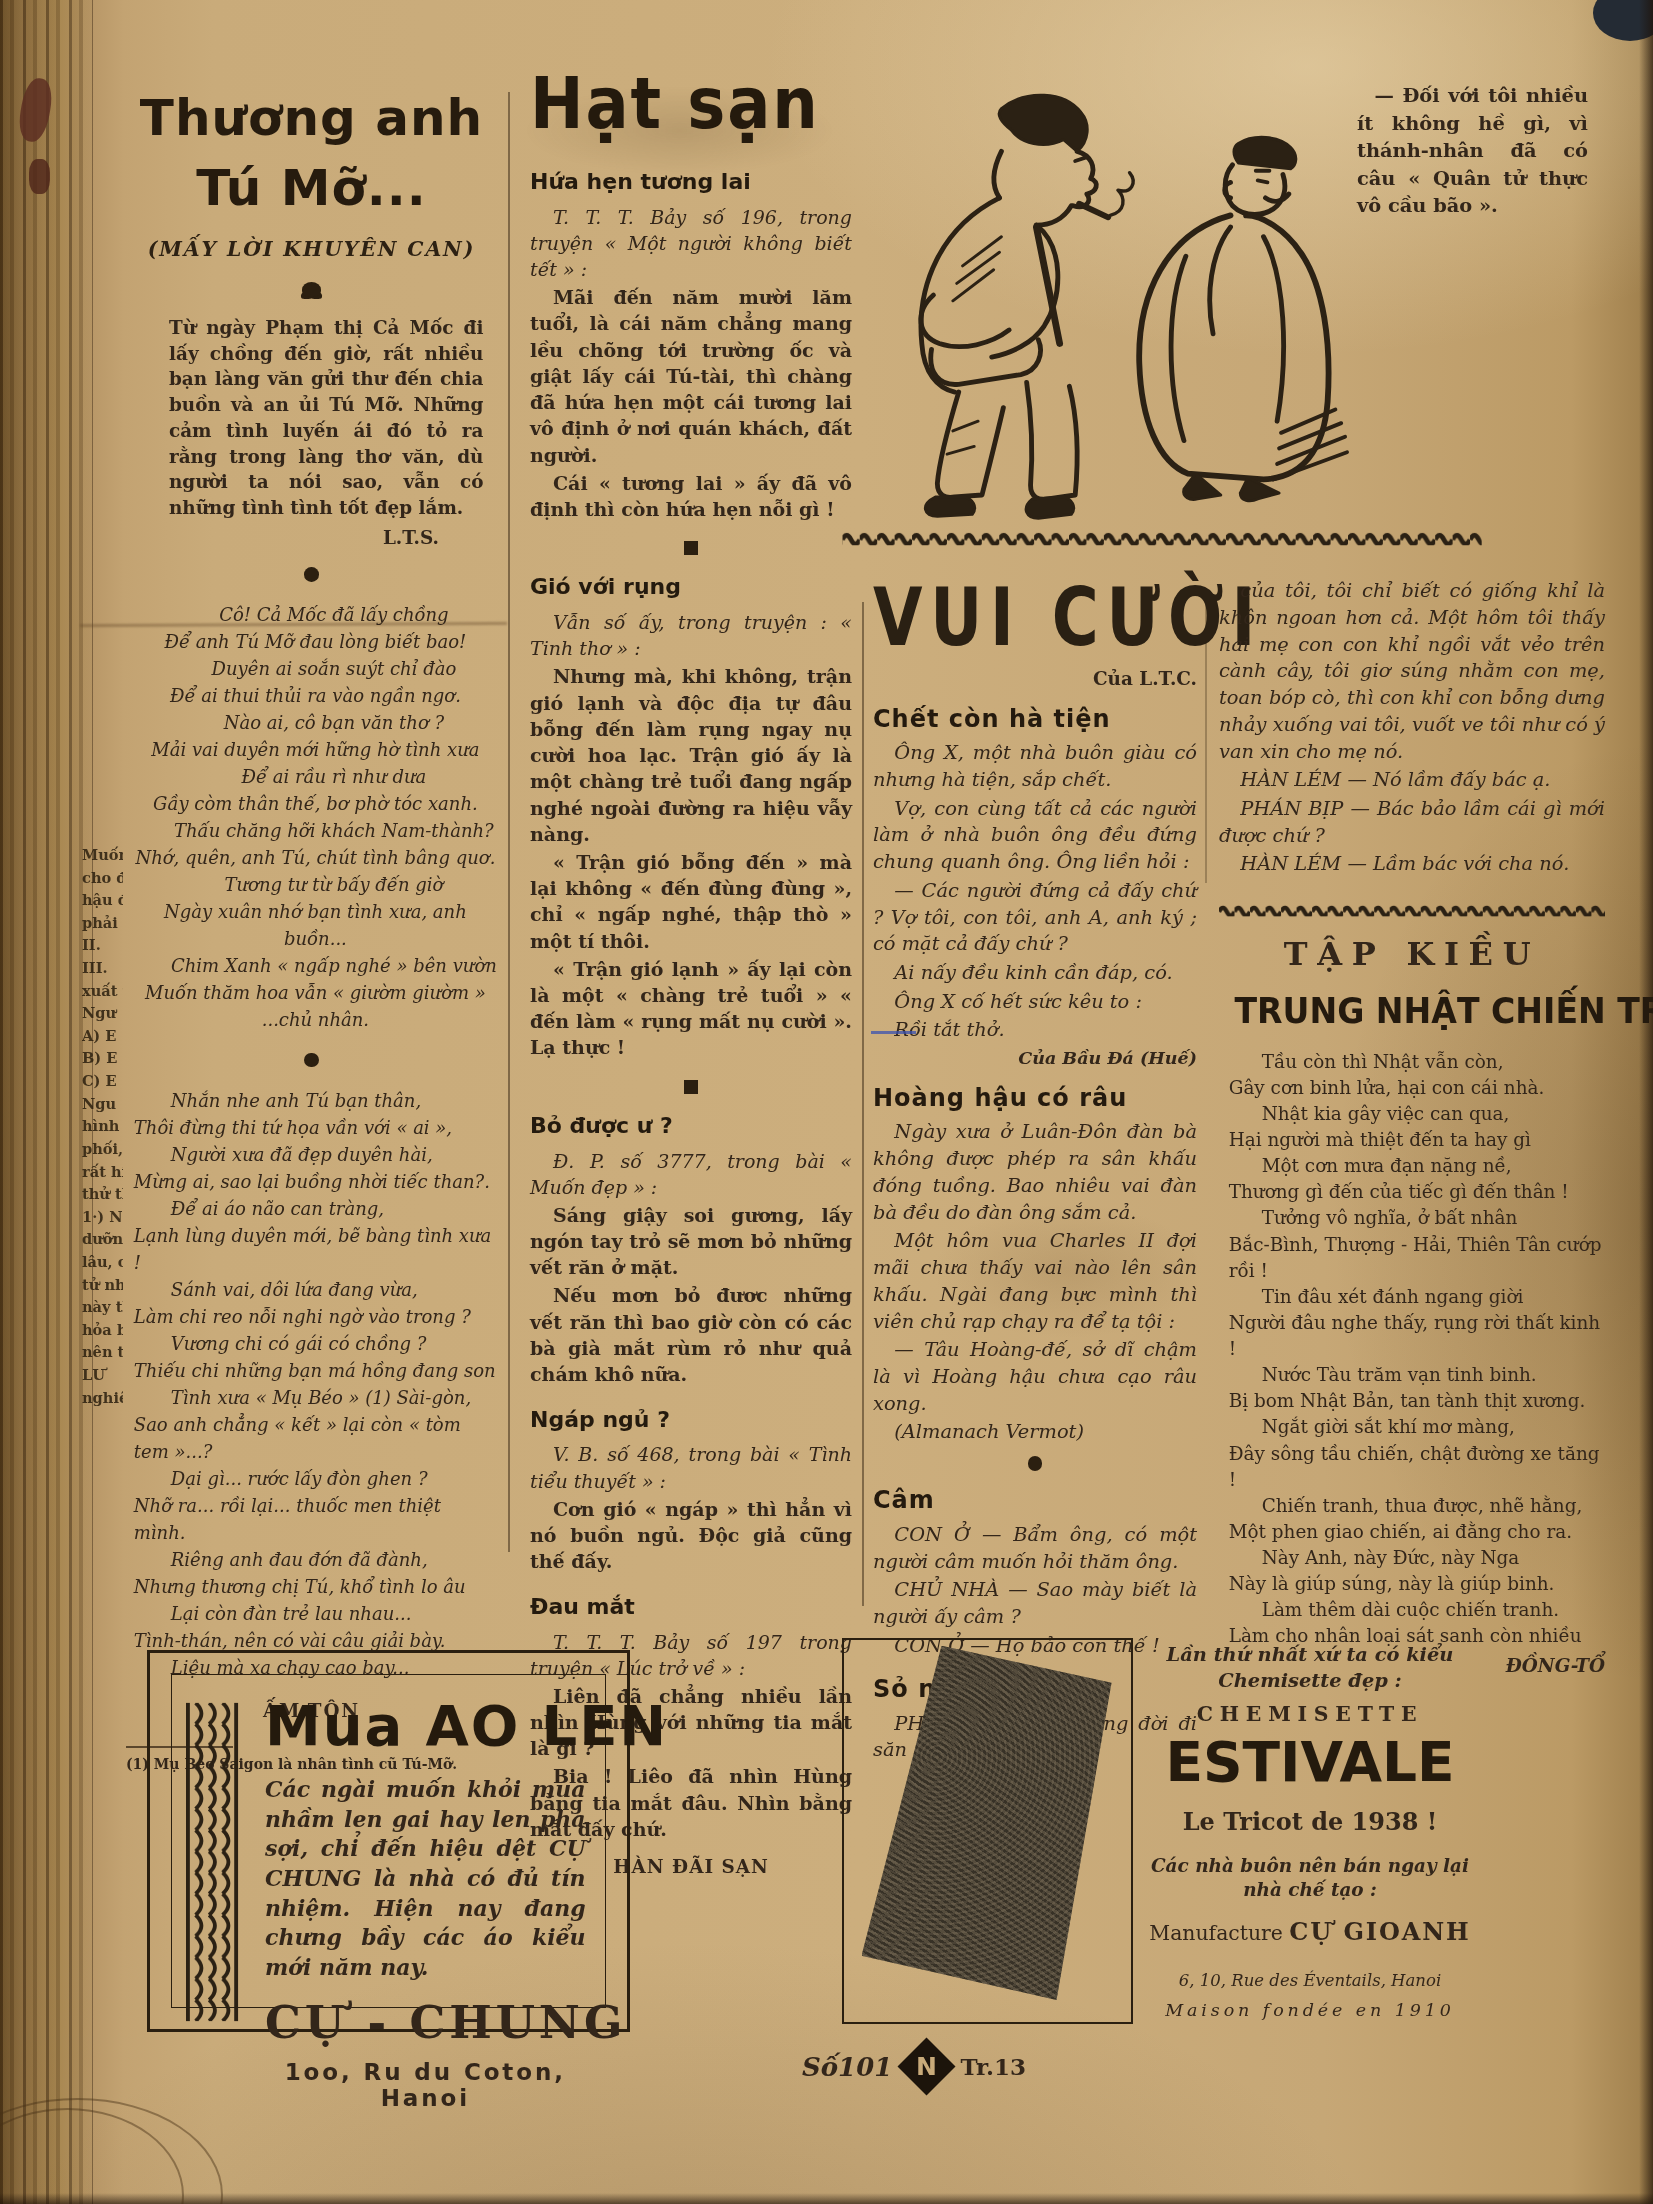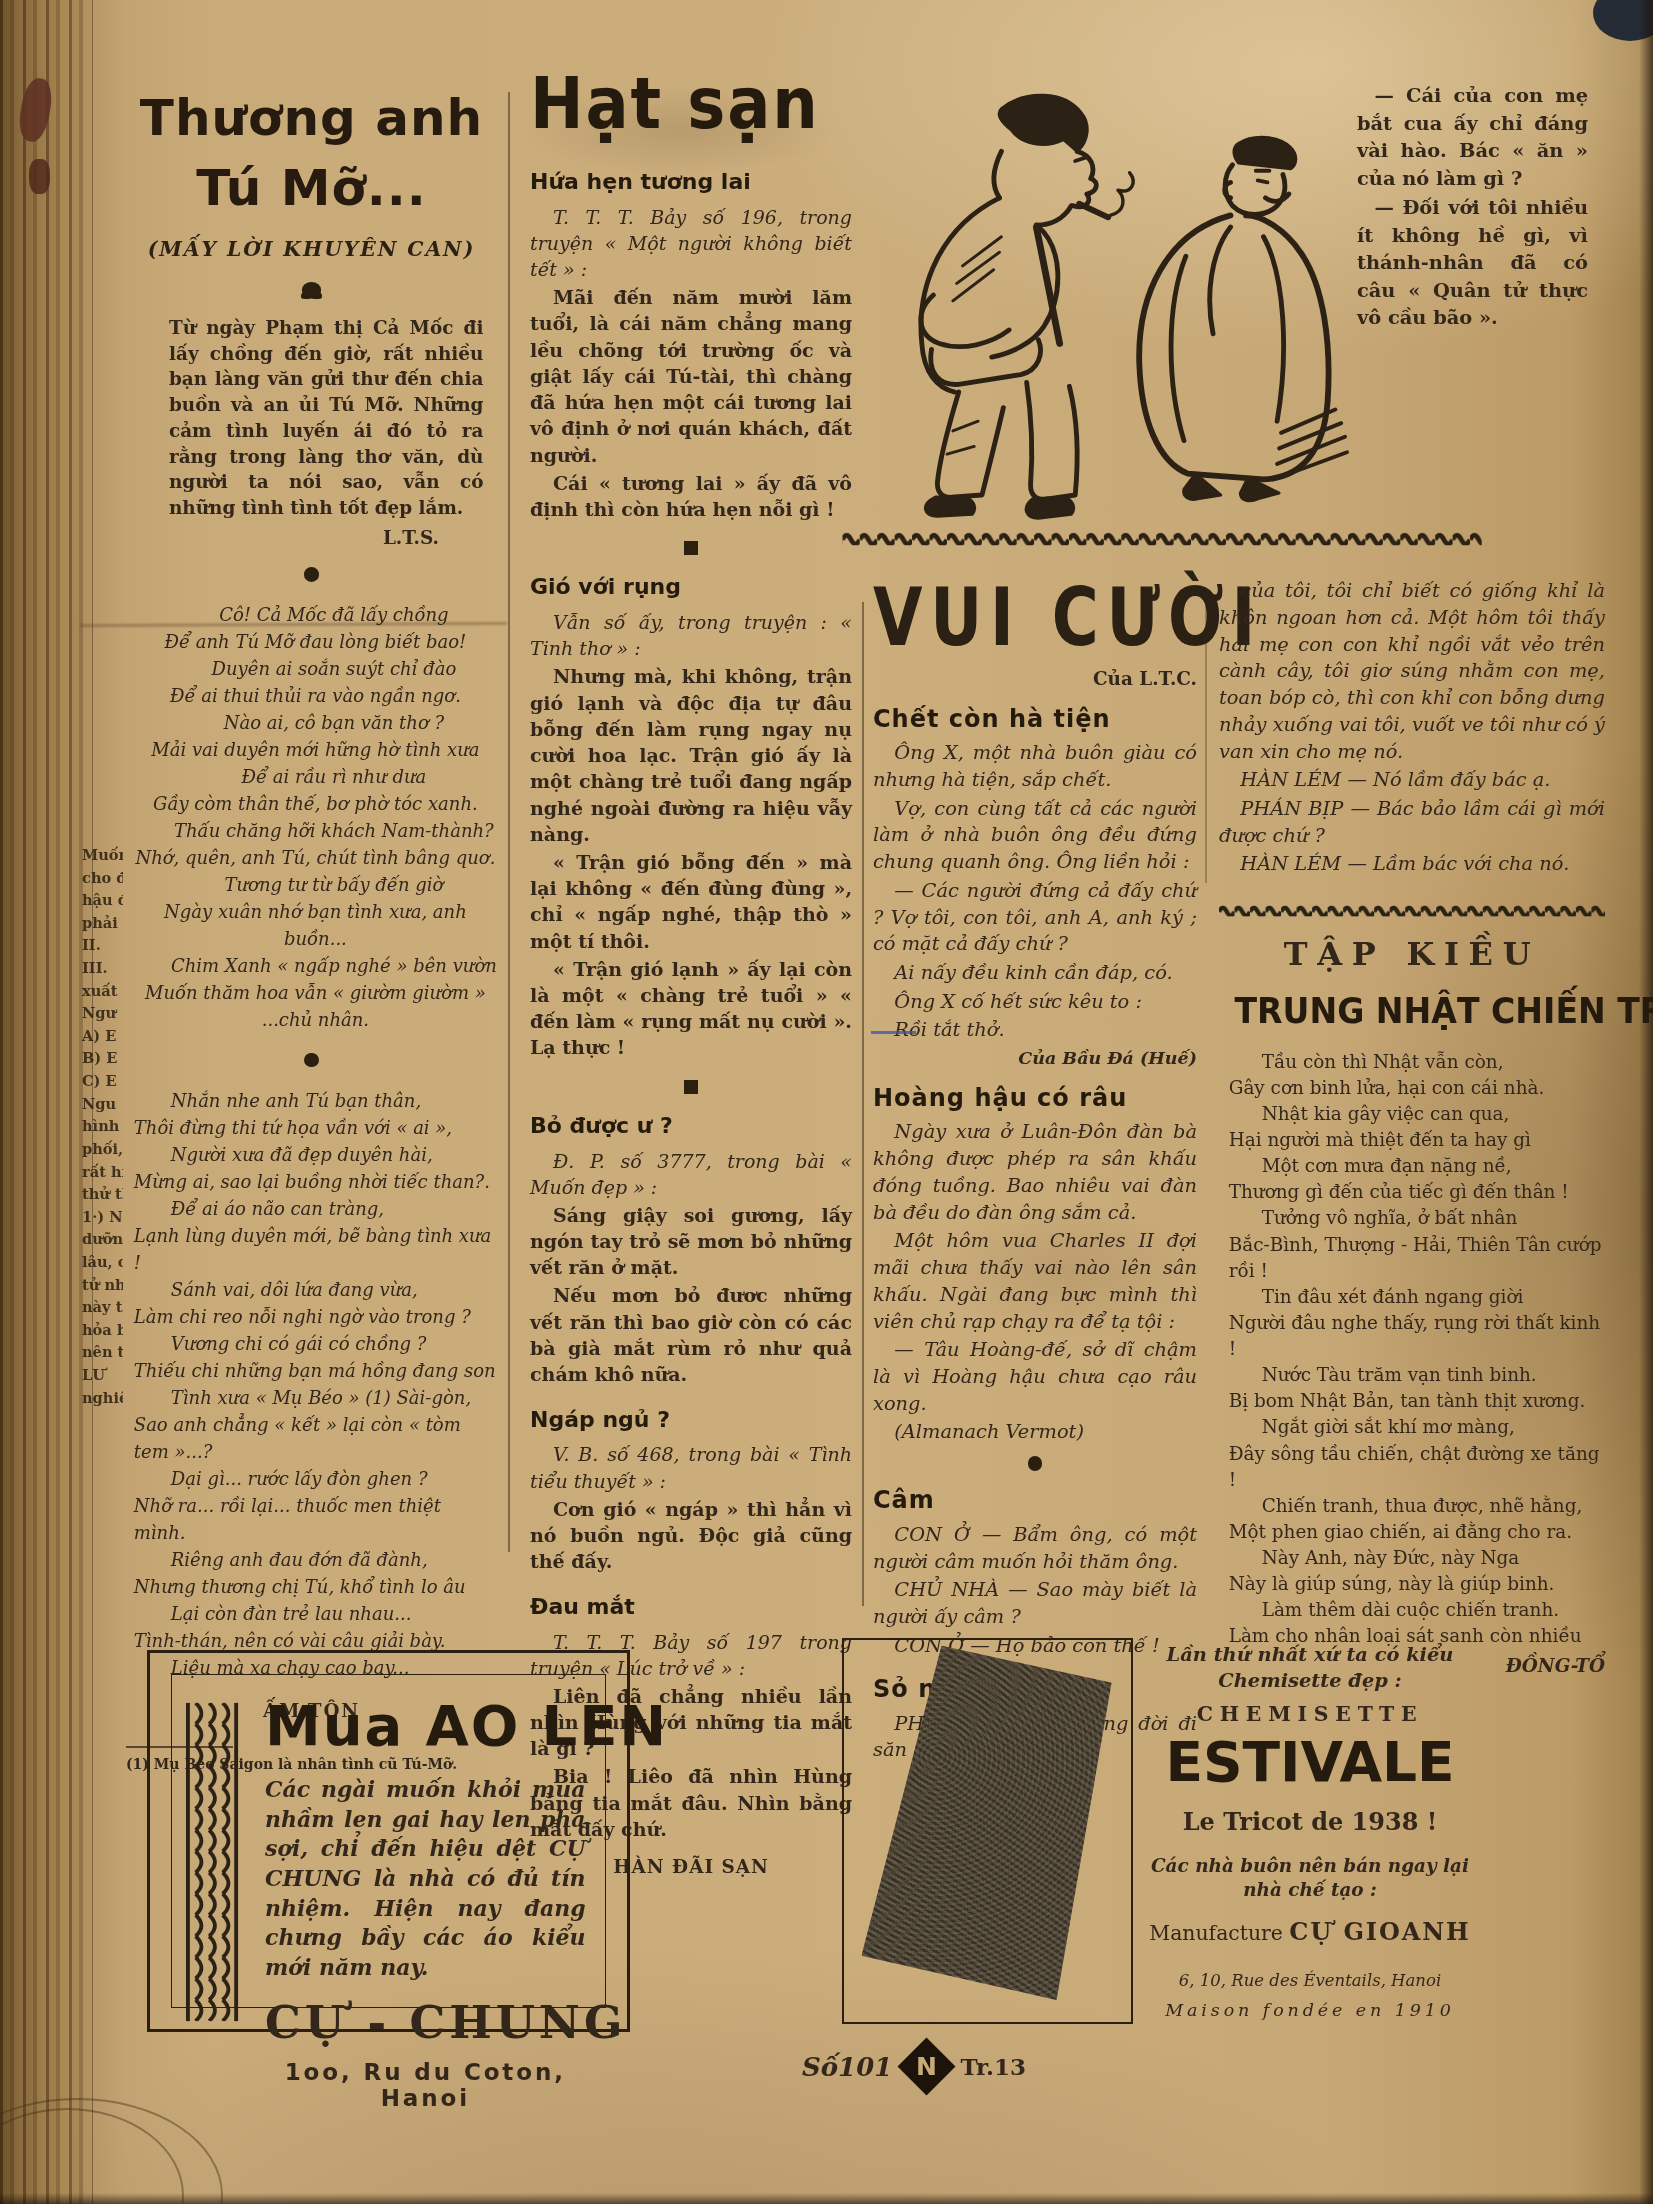--- a/index.html
+++ b/index.html
@@ -277,21 +277,20 @@
       <path d="M350 200 C330 250 330 330 348 390"></path>
       <path d="M430 180 C452 220 456 300 444 370"></path>
       <path d="M396 170 C376 196 370 240 378 280"></path>
       <path d="M360 424 L348 440 C346 448 354 452 362 450 L386 446 Z" fill="#2b2114" stroke-width="3"></path>
       <path d="M414 428 L406 444 C406 452 416 454 424 450 L446 444 Z" fill="#2b2114" stroke-width="3"></path>
       <path d="M440 430 L516 402 M444 414 L514 386 M446 398 L510 372 M448 382 L504 358" stroke-width="4"></path>
     </g>
   </svg>
 
   <div class="abs" id="col4top">
-      <div class="dlg-para">— Cái của con mẹ bắt cua ấy chỉ đáng vài hào. Bác « ăn » của nó làm gì ?</div>
       <div class="dlg-para">— Đối với tôi nhiều ít không hề gì, vì thánh-nhân đã có câu « Quân tử thực vô cầu bão ».</div>
     </div>
 
   <svg class="abs wavy" style="left:842px;top:530px" width="640" height="15.5" viewBox="0 0 660 16">
     <defs>
         <pattern id="wv1" width="18" height="16" patternUnits="userSpaceOnUse">
       <path d="M0 10 Q4.5 1 9 10 Q13.5 19 18 10" fill="none" stroke="#2b2114" stroke-width="5"></path>
     </pattern>
       </defs>
     <rect width="660" height="16" fill="url(#wv1)"></rect>

